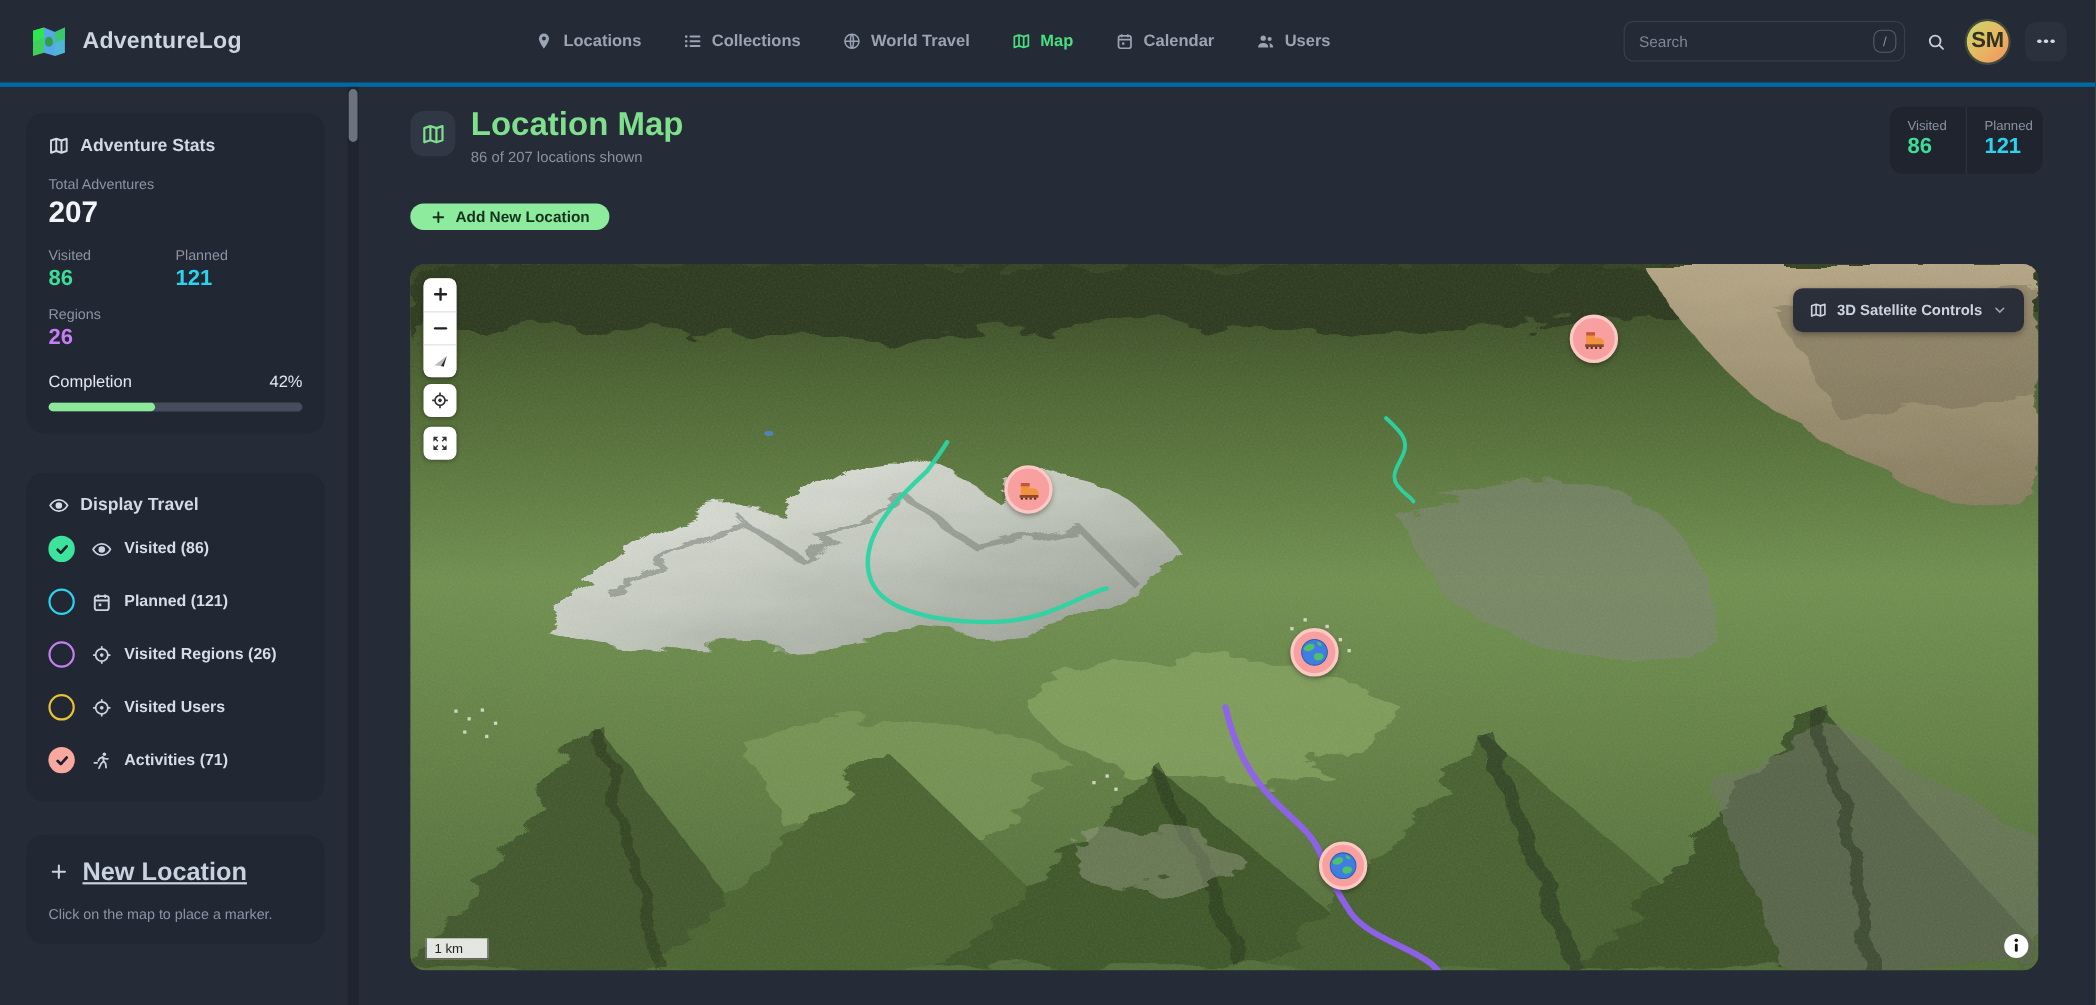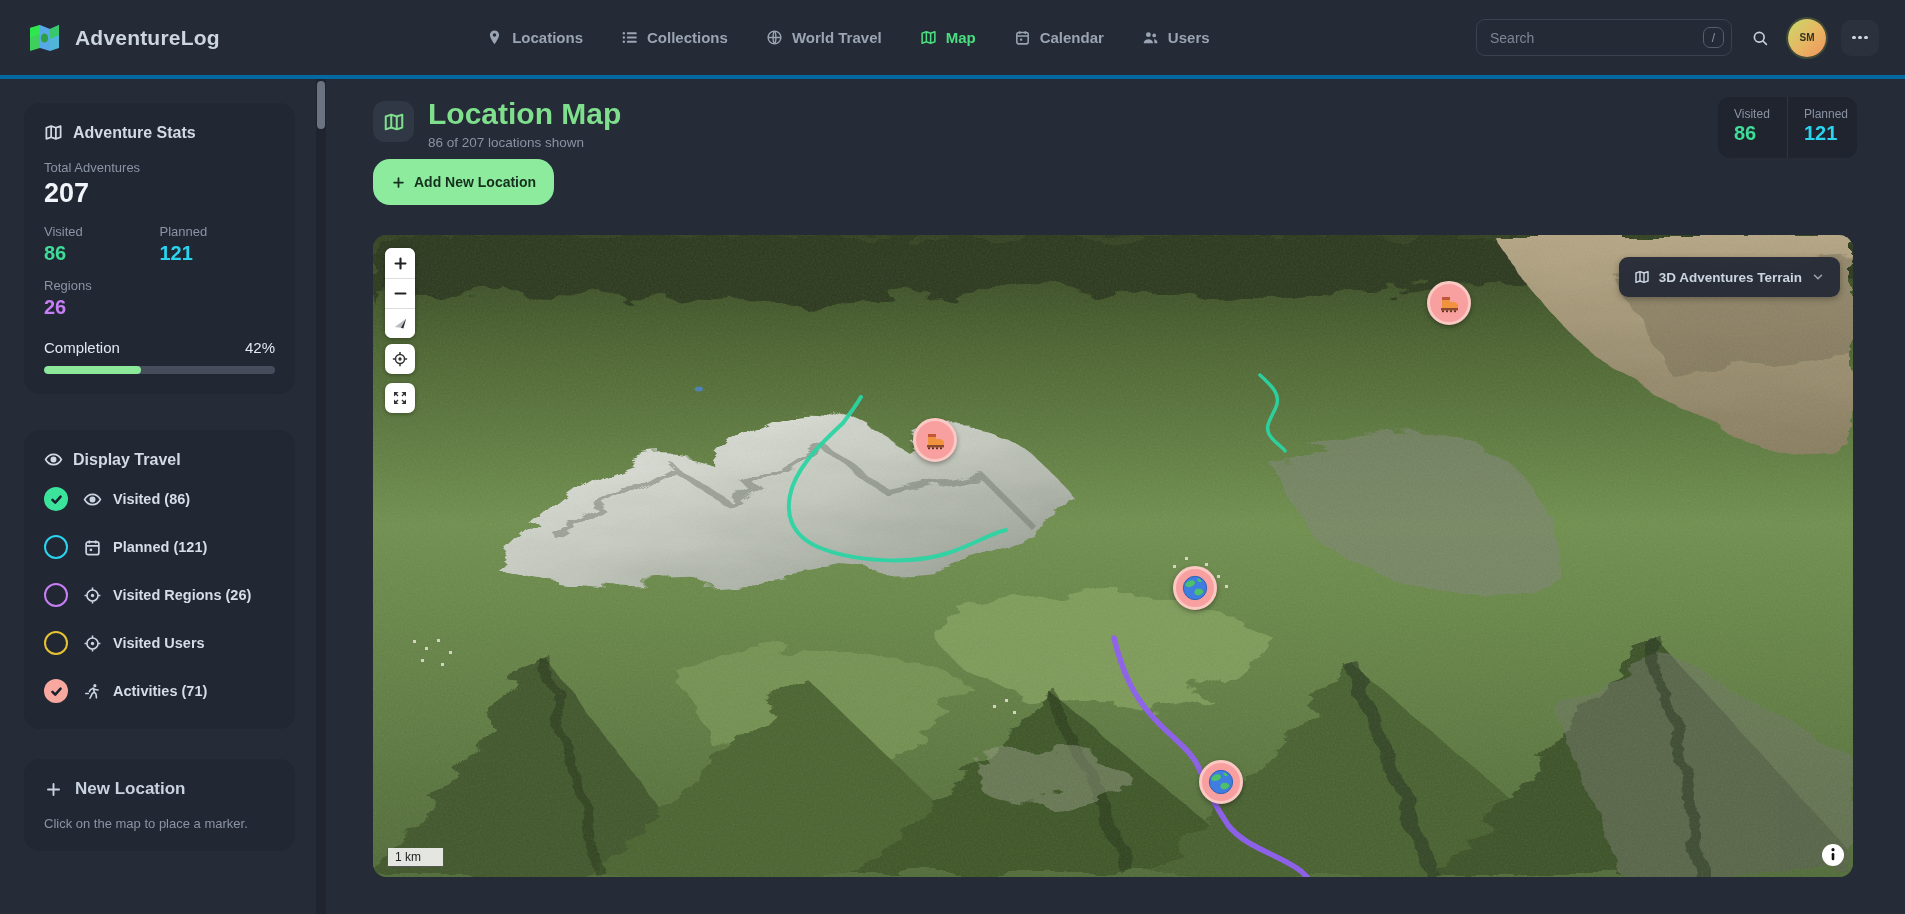--- a/index.html
+++ b/index.html
@@ -31,21 +31,21 @@
   .search-box input::placeholder { color:#7d8695; }
   .kbd {
     position:absolute; right:8px; top:8px; width:21px; height:21px; border:1px solid #555e6d;
     border-radius:7px; color:#8a93a3; font-size:12px; display:flex; align-items:center; justify-content:center;
   }
   .icon-btn { background:none; border:none; color:#c6cfda; cursor:pointer; padding:4px; }
   .icon-btn svg { width:18px; height:18px; }
   .avatar {
     width:38px; height:38px; border-radius:50%;
     background:linear-gradient(135deg,#c9d96b 0%,#e8b562 55%,#f0935f 100%);
-    color:#2f3320; font-weight:800; font-size:10px;
+    color:#2f3320; font-weight:800; font-size:20px;
     display:flex; align-items:center; justify-content:center;
     box-shadow:0 0 0 2px #414b39; cursor:pointer;
   }
   .menu-btn {
     width:38px; height:36px; border:none; border-radius:10px; background:#2b313d;
     color:#cfd8e3; display:flex; align-items:center; justify-content:center; gap:2.5px; cursor:pointer;
   }
   .menu-btn i { width:3.5px; height:3.5px; border-radius:50%; background:#cfd8e3; }
 
   
@@ -86,38 +86,38 @@
          display:flex; align-items:center; justify-content:center; }
   .chk svg { width:15px; height:15px; }
   .chk.unchecked { background:transparent; border:2px solid; }
   .chk.b-cyan { border-color:#2bd3ee; } .chk.b-purple { border-color:#c77ef5; } .chk.b-yellow { border-color:#e7c233; }
   .chk.f-green { background:#3be39b; } .chk.f-salmon { background:#f9a8a0; }
   .opt-icon { width:19px; height:19px; color:#cbd5e1; margin-right:11px; flex:none; }
   .opt-label { font-size:14.5px; font-weight:600; color:#d7dde6; }
 
   .newloc-head { display:flex; align-items:center; gap:12px; color:#c9d3df; }
   .newloc-head svg { width:19px; height:19px; }
-  .newloc-title { font-size:17px; font-weight:800; }
+  .newloc-title { font-size:23px; font-weight:800;text-decoration:underline; }
   .newloc-hint { font-size:13px; color:#8b94a5; margin-top:17px; }
 
   
   .main-header { display:flex; align-items:flex-start; }
   .title-wrap { display:flex; align-items:flex-start; gap:14px; }
   .title-iconbox { width:41px; height:41px; border-radius:12px; background:#303845;
     display:flex; align-items:center; justify-content:center; color:#7fdf8d; margin-top:4px; }
   .title-iconbox svg { width:22px; height:22px; }
   .page-title { font-size:30px; font-weight:800; color:#7fdf8d; line-height:1.1; }
   .page-subtitle { font-size:13.5px; color:#8a93a3; margin-top:5px; }
   .summary-card { margin-left:auto; background:#1f242e; border-radius:12px; display:flex; height:61px; width:139px; }
   .summary-cell { flex:1; padding:10px 0 0 16px; }
   .summary-cell + .summary-cell { border-left:1px solid #2e3542; }
   .summary-lbl { font-size:12px; color:#8a93a3; }
   .summary-val { font-size:20px; font-weight:800; margin-top:1px; }
 
-  .add-btn { margin-top:1px; height:46px; padding:0 18px; border:none; border-radius:17px;
+  .add-btn { margin-top:27px; height:24px; padding:0 18px; border:none; border-radius:17px;
     background:#8deb9e; color:#15301d; font-size:14px; font-weight:700; font-family:inherit;
     display:inline-flex; align-items:center; gap:8px; cursor:pointer; }
   .add-btn svg { width:15px; height:15px; }
 
   
   .map { position:relative; margin-top:30px; width:1480px; height:642px;
     border-radius:14px; overflow:hidden; background:#51683a; }
   .map > svg.layer { position:absolute; inset:0; width:100%; height:100%; }
 
   .ctl-group { position:absolute; top:13px; left:12px; width:30px; background:#fff;
@@ -540,21 +540,21 @@
         <svg viewBox="0 0 24 24" fill="#333">
             <path d="M4 10V4h6L7.6 6.4 10 8.8 8.8 10 6.4 7.6zM20 10V4h-6l2.4 2.4L14 8.8 15.2 10l2.4-2.4zM4 14v6h6l-2.4-2.4L10 15.2 8.8 14l-2.4 2.4zM20 14v6h-6l2.4-2.4L14 15.2l1.2-1.2 2.4 2.4z"></path>
           </svg>
       </button>
 
       <div class="style-dd">
         <svg class="mapg" viewBox="0 0 24 24" fill="none" stroke="currentColor" stroke-width="2.2" stroke-linejoin="round">
             <path d="M9 4l6 2 6-2v14l-6 2-6-2-6 2V6z"></path>
             <path d="M9 4v14M15 6v14"></path>
           </svg>
-        <span>3D Adventures Terrain</span>
+        <span>3D Satellite Controls</span>
         <svg class="chev" viewBox="0 0 24 24" fill="none" stroke="currentColor" stroke-width="2.6" stroke-linecap="round">
             <path d="m6 9 6 6 6-6"></path>
           </svg>
       </div>
 
       <div class="scalebar">1 km</div>
       <div class="attrib">
         <svg viewBox="0 0 24 24">
             <circle cx="12" cy="12" r="11" fill="#fff"></circle>
             <rect x="10.7" y="10" width="2.6" height="7.2" rx="1.2" fill="#111"></rect>

